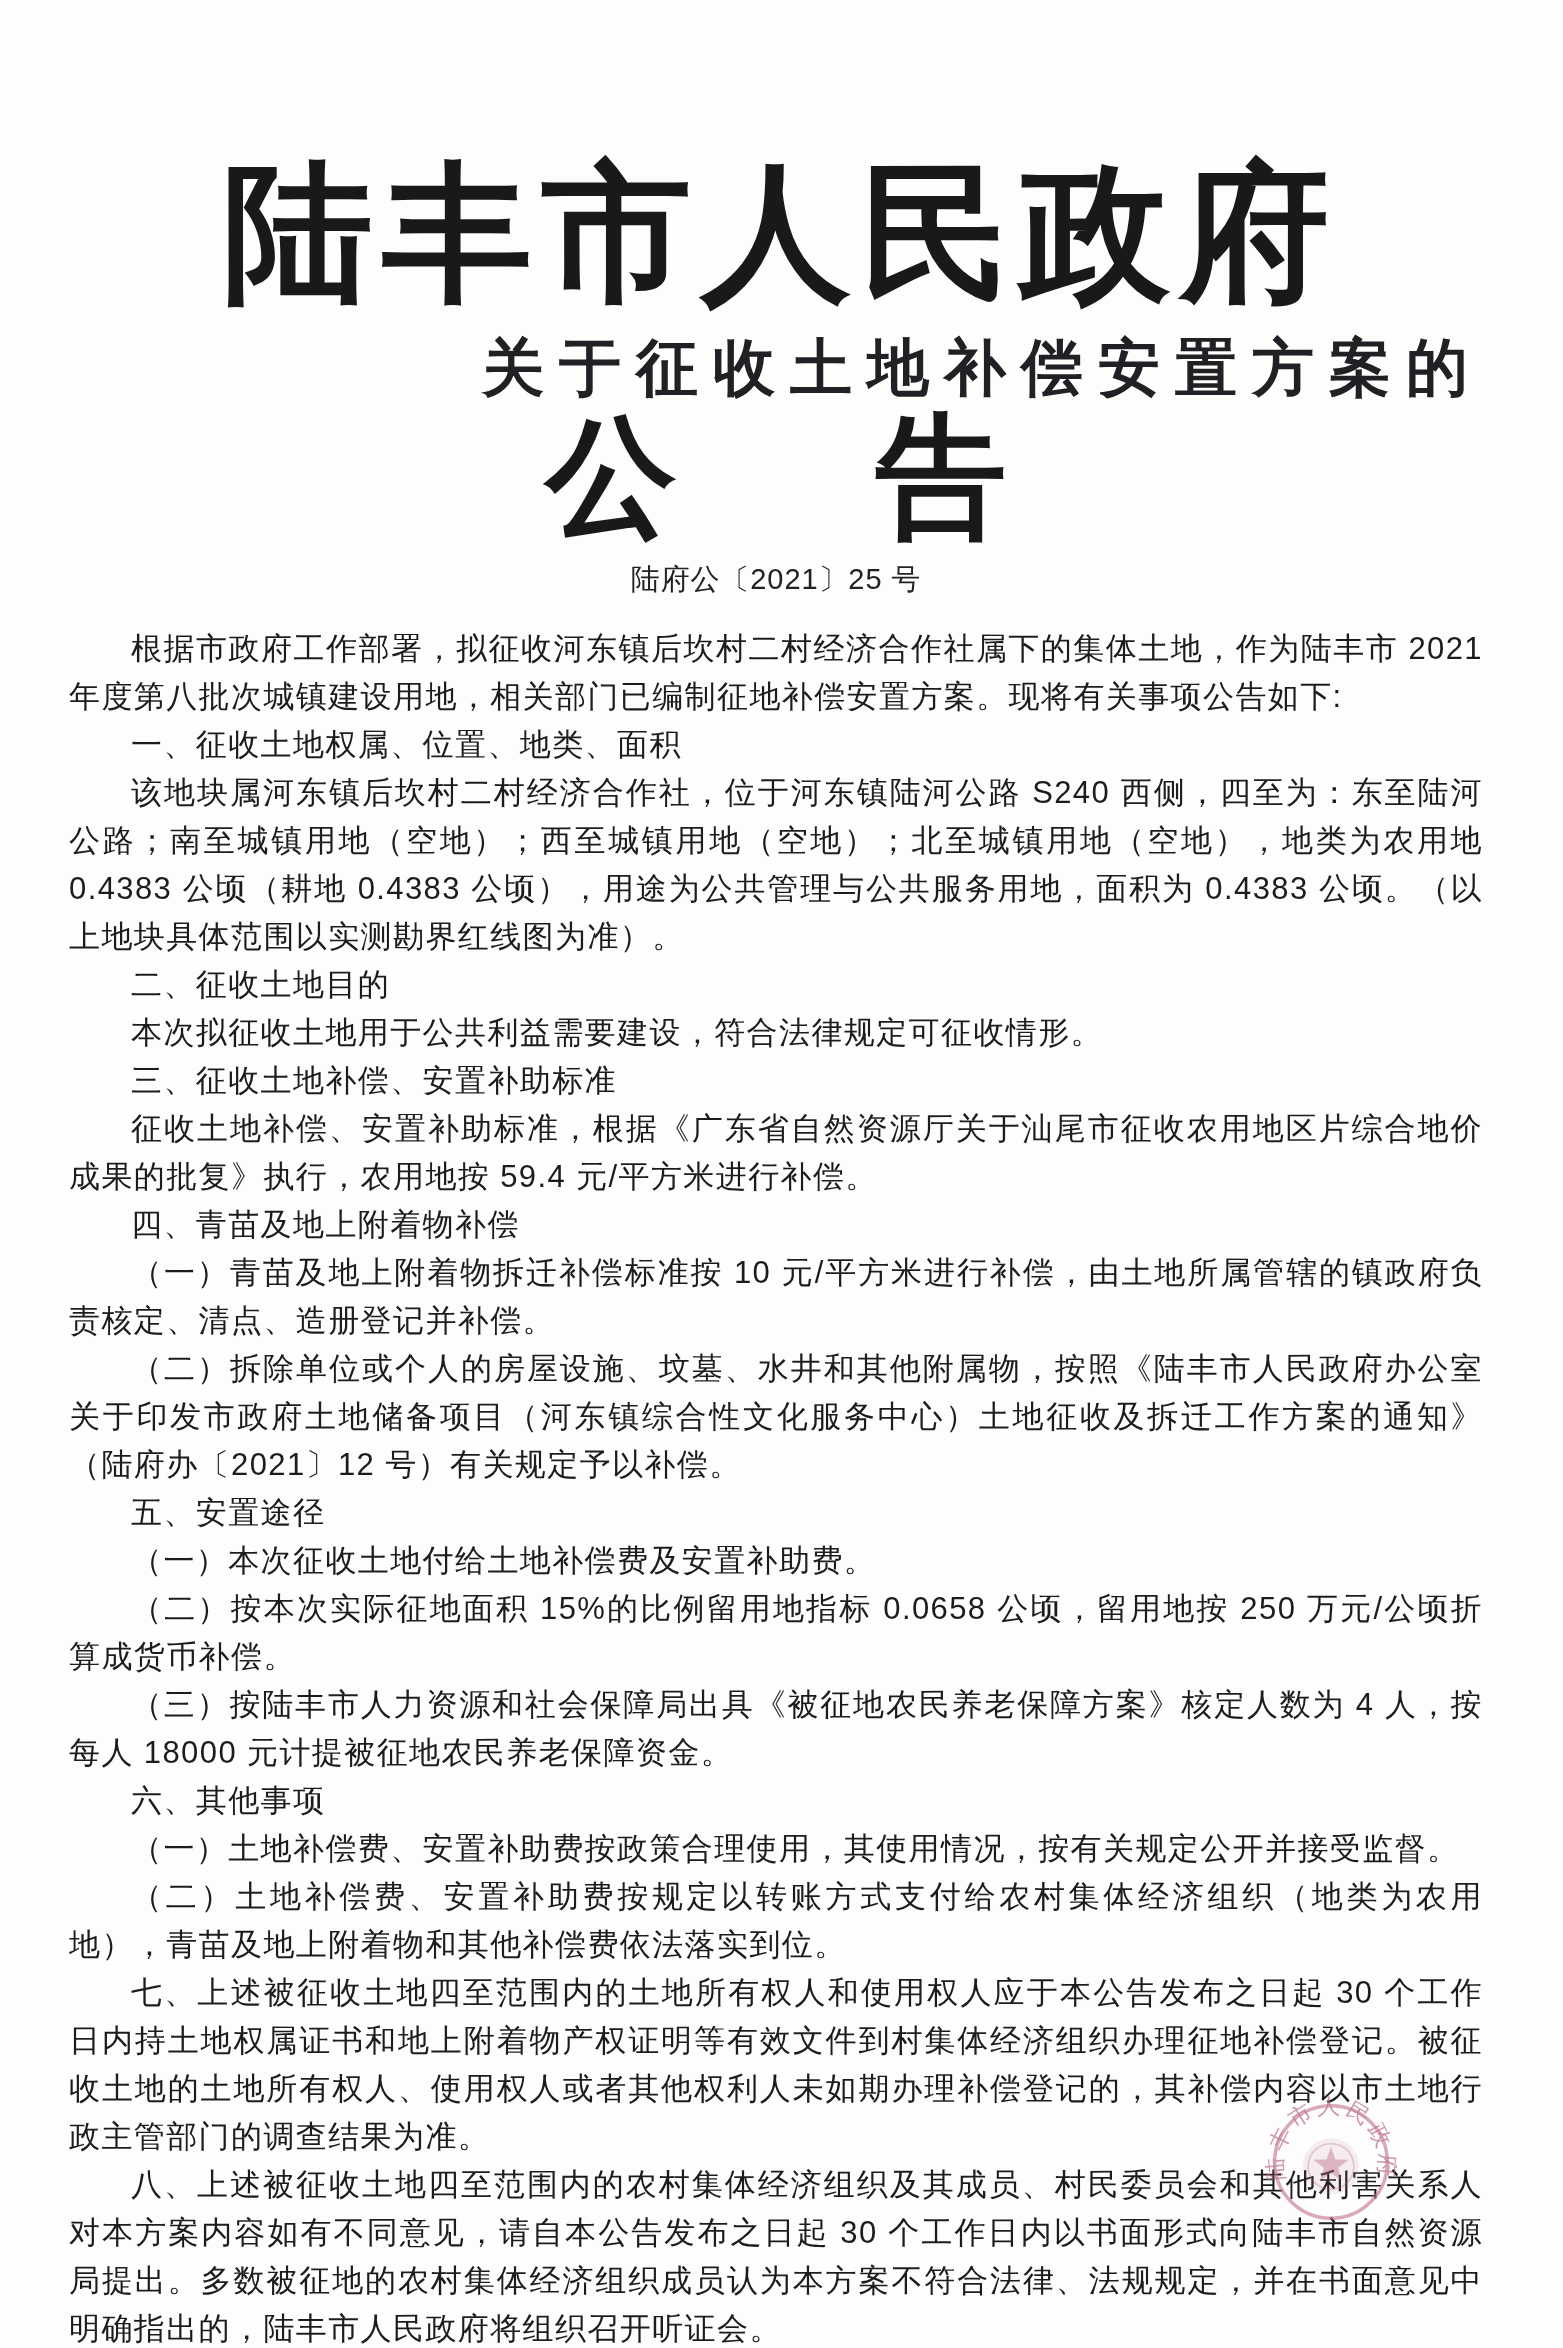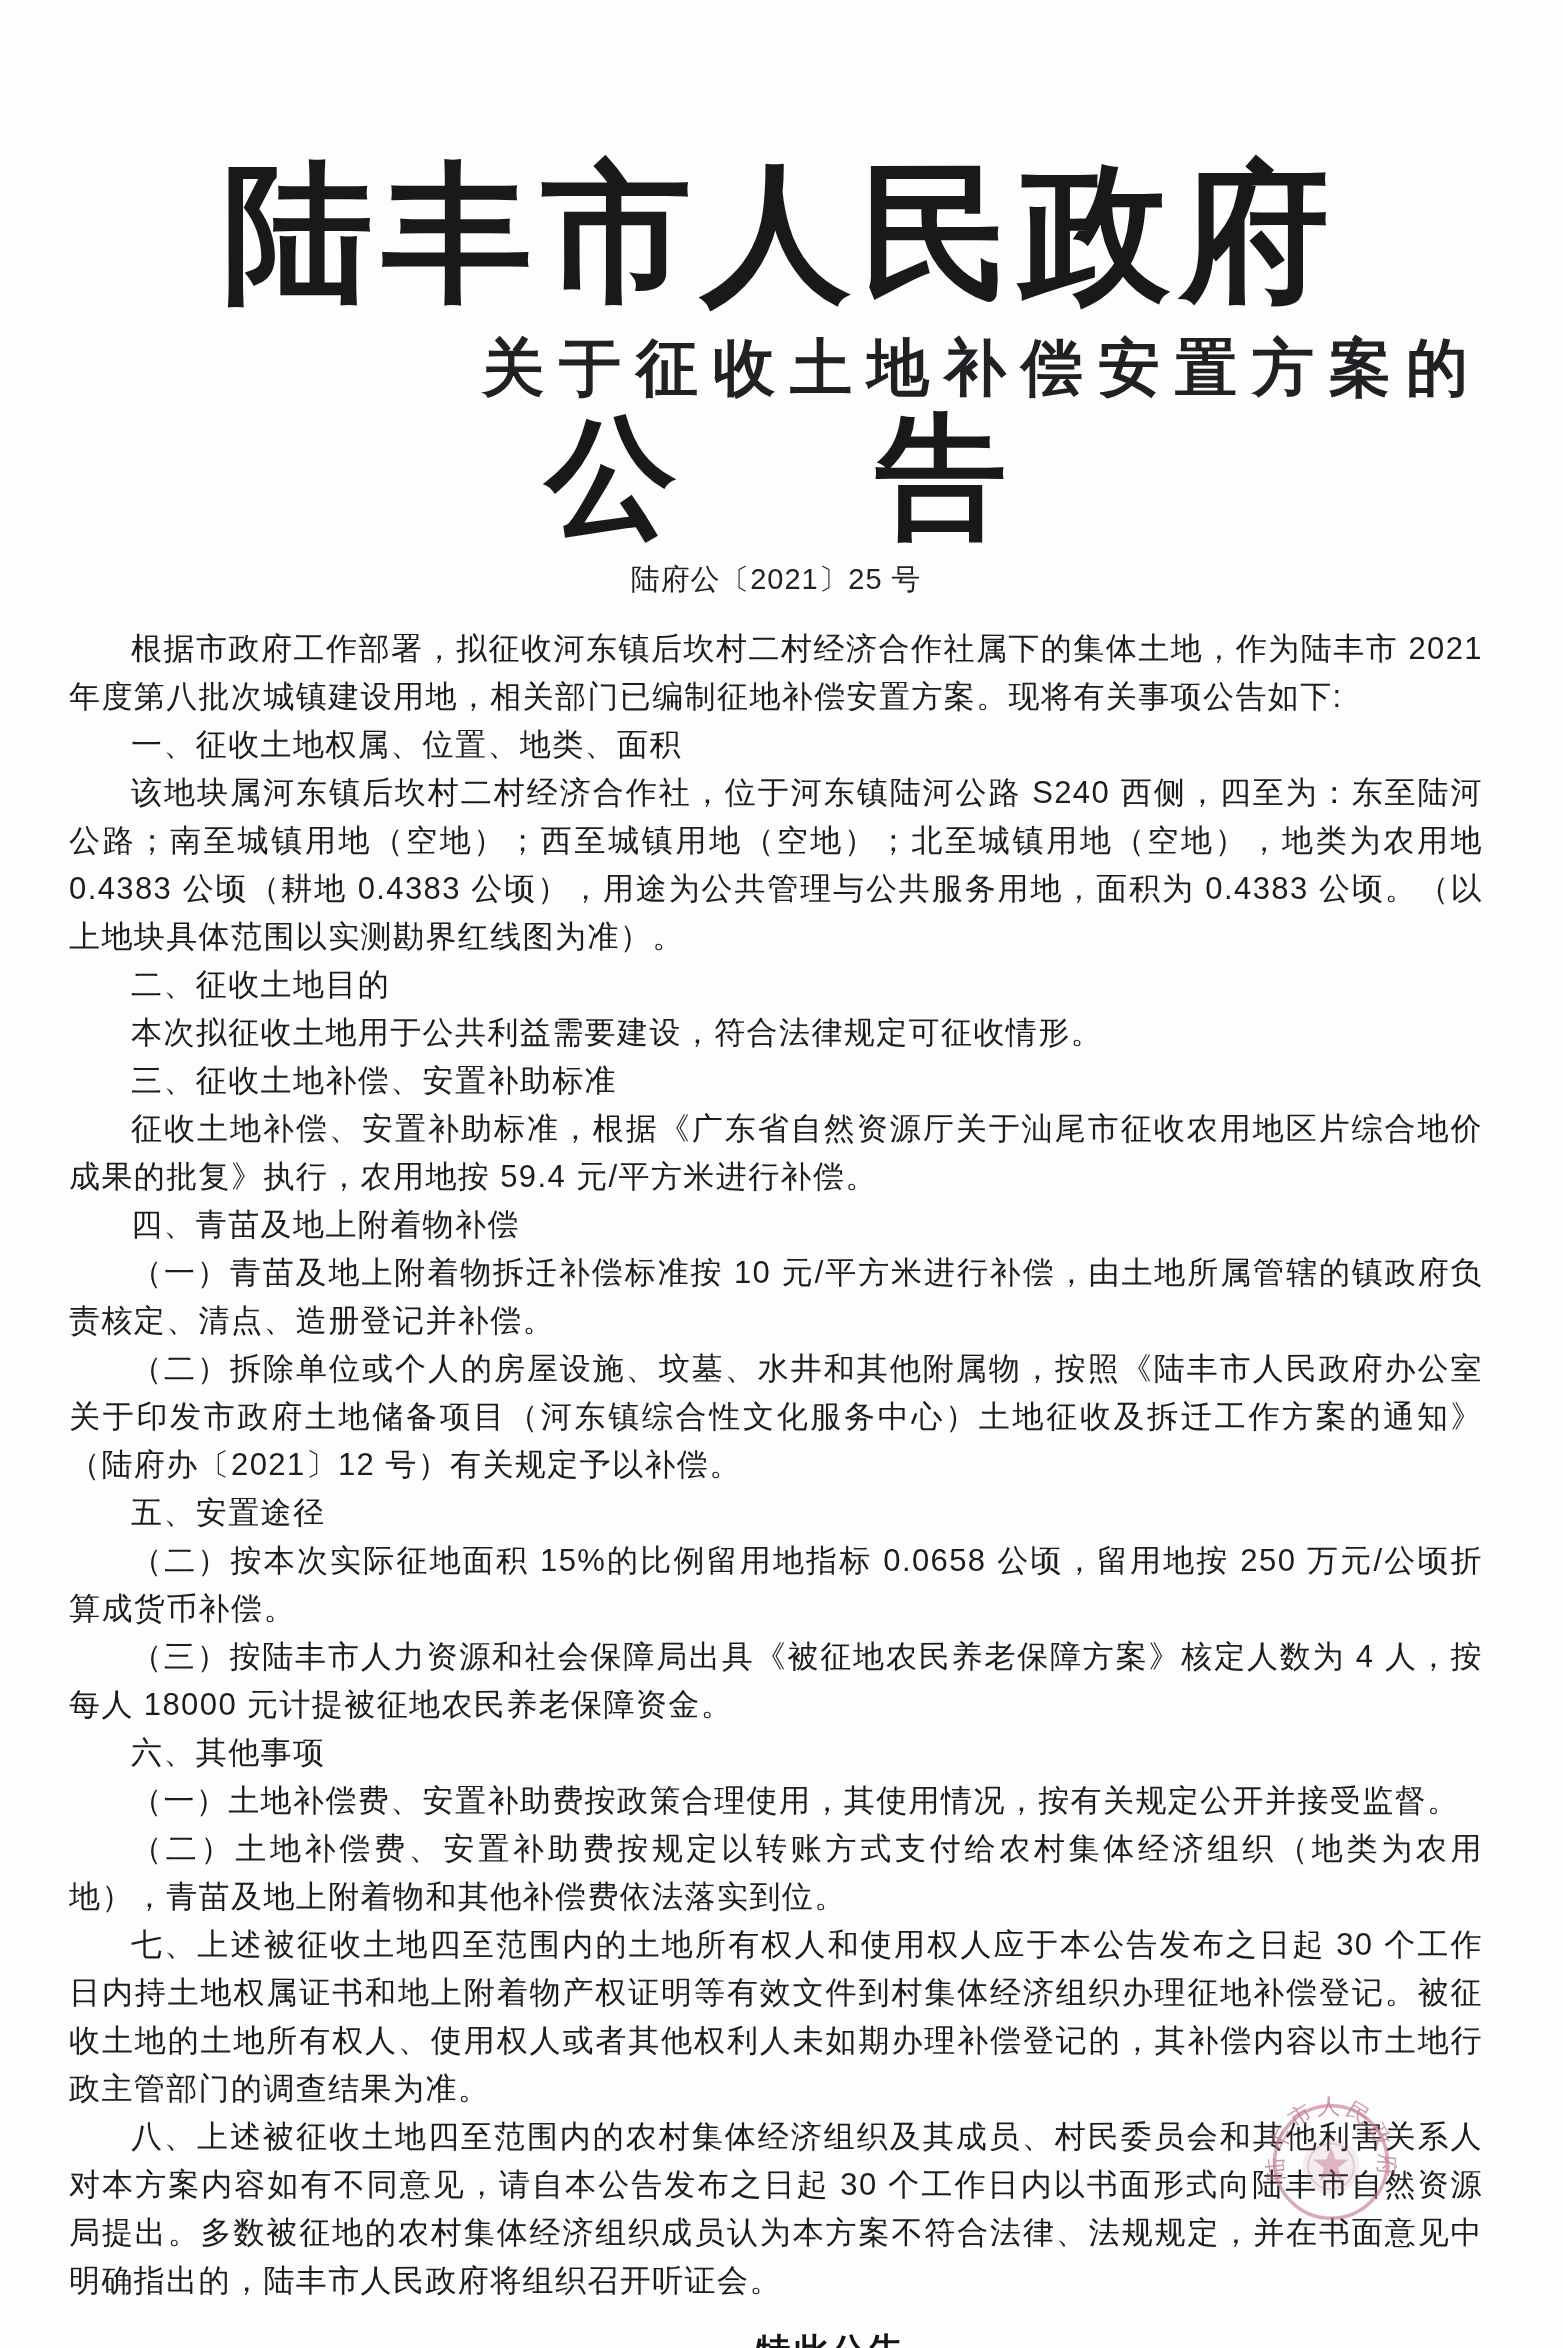--- a/index.html
+++ b/index.html
@@ -126,20 +126,21 @@
     <p>一、征收土地权属、位置、地类、面积</p>
     <p>该地块属河东镇后坎村二村经济合作社，位于河东镇陆河公路 S240 西侧，四至为：东至陆河公路；南至城镇用地（空地）；西至城镇用地（空地）；北至城镇用地（空地），地类为农用地 0.4383 公顷（耕地 0.4383 公顷），用途为公共管理与公共服务用地，面积为 0.4383 公顷。（以上地块具体范围以实测勘界红线图为准）。</p>
     <p>二、征收土地目的</p>
     <p>本次拟征收土地用于公共利益需要建设，符合法律规定可征收情形。</p>
     <p>三、征收土地补偿、安置补助标准</p>
     <p>征收土地补偿、安置补助标准，根据《广东省自然资源厅关于汕尾市征收农用地区片综合地价成果的批复》执行，农用地按 59.4 元/平方米进行补偿。</p>
     <p>四、青苗及地上附着物补偿</p>
     <p>（一）青苗及地上附着物拆迁补偿标准按 10 元/平方米进行补偿，由土地所属管辖的镇政府负责核定、清点、造册登记并补偿。</p>
     <p>（二）拆除单位或个人的房屋设施、坟墓、水井和其他附属物，按照《陆丰市人民政府办公室关于印发市政府土地储备项目（河东镇综合性文化服务中心）土地征收及拆迁工作方案的通知》（陆府办〔2021〕12 号）有关规定予以补偿。</p>
     <p>五、安置途径</p>
+    <p>（一）本次征收土地付给土地补偿费及安置补助费。</p>
     <p>（二）按本次实际征地面积 15%的比例留用地指标 0.0658 公顷，留用地按 250 万元/公顷折算成货币补偿。</p>
     <p>（三）按陆丰市人力资源和社会保障局出具《被征地农民养老保障方案》核定人数为 4 人，按每人 18000 元计提被征地农民养老保障资金。</p>
     <p>六、其他事项</p>
     <p>（一）土地补偿费、安置补助费按政策合理使用，其使用情况，按有关规定公开并接受监督。</p>
     <p>（二）土地补偿费、安置补助费按规定以转账方式支付给农村集体经济组织（地类为农用地），青苗及地上附着物和其他补偿费依法落实到位。</p>
     <p>七、上述被征收土地四至范围内的土地所有权人和使用权人应于本公告发布之日起 30 个工作日内持土地权属证书和地上附着物产权证明等有效文件到村集体经济组织办理征地补偿登记。被征收土地的土地所有权人、使用权人或者其他权利人未如期办理补偿登记的，其补偿内容以市土地行政主管部门的调查结果为准。</p>
     <p>八、上述被征收土地四至范围内的农村集体经济组织及其成员、村民委员会和其他利害关系人对本方案内容如有不同意见，请自本公告发布之日起 30 个工作日内以书面形式向陆丰市自然资源局提出。多数被征地的农村集体经济组织成员认为本方案不符合法律、法规规定，并在书面意见中明确指出的，陆丰市人民政府将组织召开听证会。</p>
   </div>
 
   <div class="closing-statement">特此公告</div>

